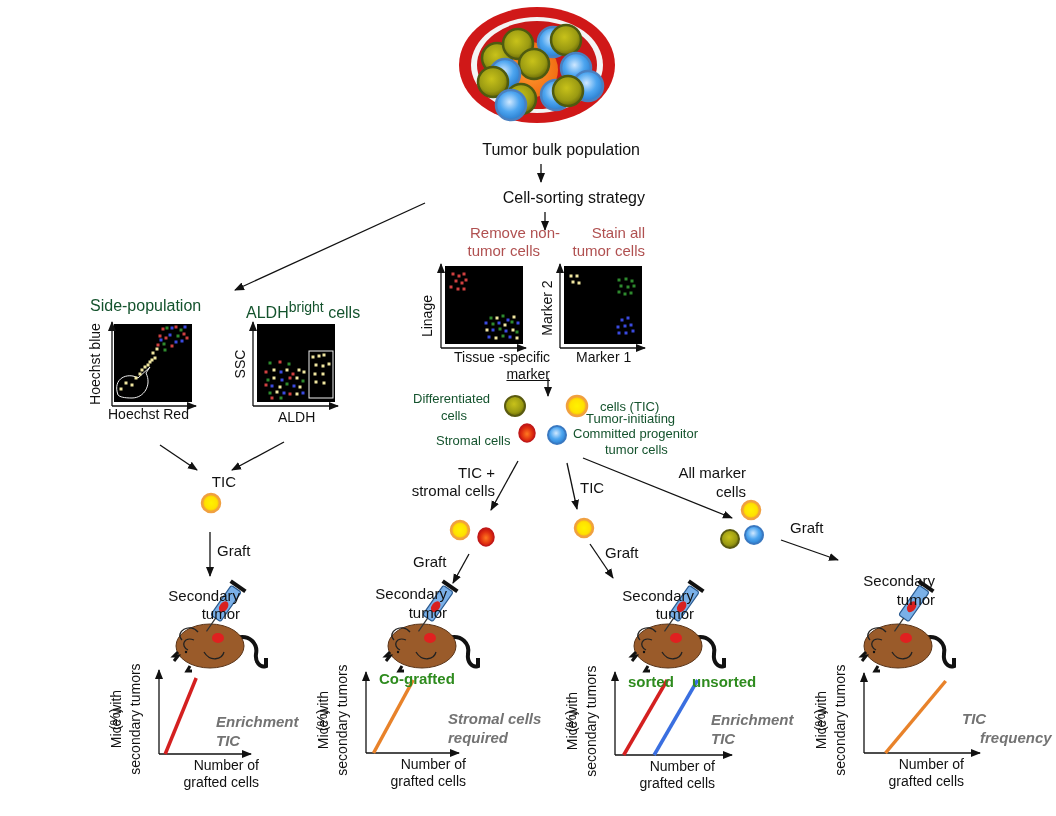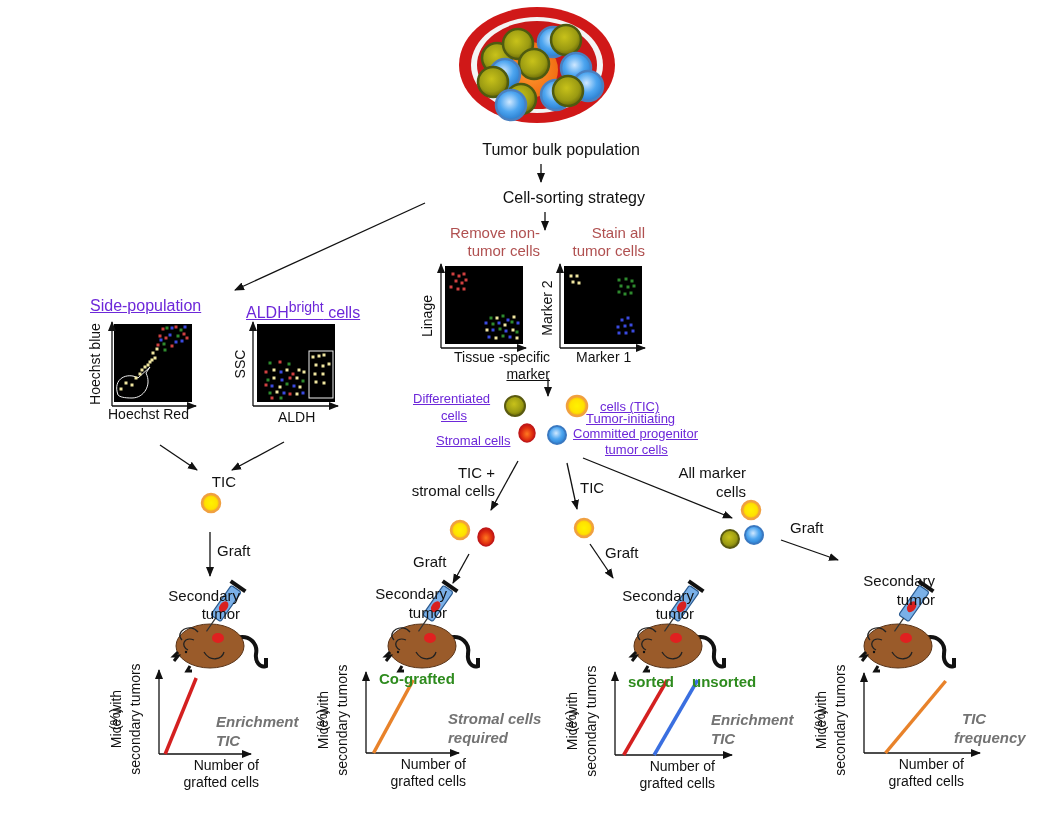--- a/index.html
+++ b/index.html
@@ -1,20 +1,20 @@
 <!DOCTYPE html>
 <html><head>
   <meta charset="utf-8">
   <style>
     html, body { margin:0; padding:0; background:#ffffff; }
     body { width:1056px; height:816px; position:relative; overflow:hidden; font-family:"Liberation Sans", sans-serif; }
     #canvas { position:absolute; left:0; top:0; width:1056px; height:816px; }
     .t { position:absolute; font-family:"Liberation Sans", sans-serif; color:#111; white-space:nowrap; line-height:1.15; }
     .c { text-align:right; }
-    .green { color:#6d28d9;text-decoration:underline; }
+    .green { color:#14532d; }
     .maroon { color:#b05050; }
     .purple { color:#737373; font-weight:bold;font-style:italic; }
     .bgreen { color:#2e8b1e; font-weight:bold; }
     .f16 { font-size:16px; }
     .f15 { font-size:15px; }
     .f14 { font-size:14px; }
     .f13 { font-size:13px; }
     .sup { font-size:14px; vertical-align:super; }
     .vt { position:absolute; transform:rotate(-90deg); transform-origin:center center; white-space:nowrap; font-family:"Liberation Sans", sans-serif; color:#111; text-align:center; line-height:1.15; }
   </style>
@@ -365,21 +365,21 @@
 <div class="t c f16" style="left:445px;top:189px;width:200px;">Cell-sorting strategy</div>
 
 <div class="t green f16" style="left:90px;top:297px;">Side-population</div>
 <div class="vt f14" style="left:53px;top:356px;width:84px;">Hoechst blue</div>
 <div class="t f14" style="left:108px;top:406px;">Hoechst Red</div>
 
 <div class="t green f16" style="left:246px;top:299px;"><span>ALDH</span><span class="sup">bright</span><span> cells</span></div>
 <div class="vt f14" style="left:220px;top:356px;width:40px;">SSC</div>
 <div class="t f14" style="left:278px;top:409px;">ALDH</div>
 
-<div class="t c maroon f15" style="left:420px;top:224px;width:120px;">Remove non-</div>
+<div class="t c maroon f15" style="left:440px;top:224px;width:120px;">Remove non-</div>
 <div class="t c maroon f15" style="left:420px;top:242px;width:120px;">tumor cells</div>
 <div class="vt f14" style="left:400px;top:308px;width:54px;">Linage</div>
 <div class="t c f14" style="left:430px;top:349px;width:120px;">Tissue -specific</div>
 <div class="t c f14" style="left:430px;top:366px;width:120px;text-decoration:underline;">marker</div>
 
 <div class="t c maroon f15" style="left:545px;top:224px;width:100px;">Stain all</div>
 <div class="t c maroon f15" style="left:545px;top:242px;width:100px;">tumor cells</div>
 <div class="vt f14" style="left:512px;top:300px;width:70px;">Marker 2</div>
 <div class="t f14" style="left:576px;top:349px;">Marker 1</div>
 
@@ -437,14 +437,14 @@
     <div class="t purple f15" style="left:711px;top:711px;">Enrichment</div>
     <div class="t purple f15" style="left:711px;top:730px;">TIC</div>
     <div class="t bgreen f15" style="left:628px;top:673px;">sorted</div>
     <div class="t bgreen f15" style="left:692px;top:673px;">unsorted</div>
     <div class="vt f14" style="left:766px;top:712px;width:110px;">Mice with</div>
     <div class="vt f14" style="left:780px;top:712px;width:120px;">secondary tumors</div>
     <div class="vt f14" style="left:800px;top:712px;width:40px;">(%)</div>
     <div class="t c f14" style="left:854px;top:756px;width:110px;">Number of</div>
     <div class="t c f14" style="left:854px;top:773px;width:110px;">grafted cells</div>
     <div class="t purple f15" style="left:962px;top:710px;">TIC</div>
-    <div class="t purple f15" style="left:954px;top:729px;">frequency</div>
+    <div class="t purple f15" style="left:980px;top:729px;">frequency</div>
   </div>
 
 </body></html>

